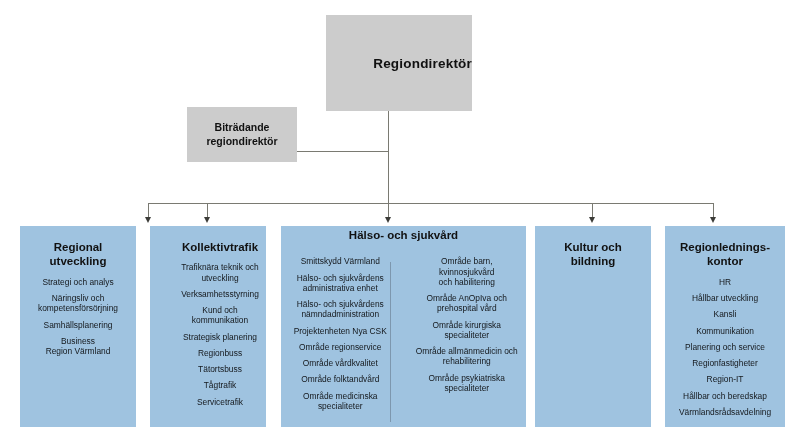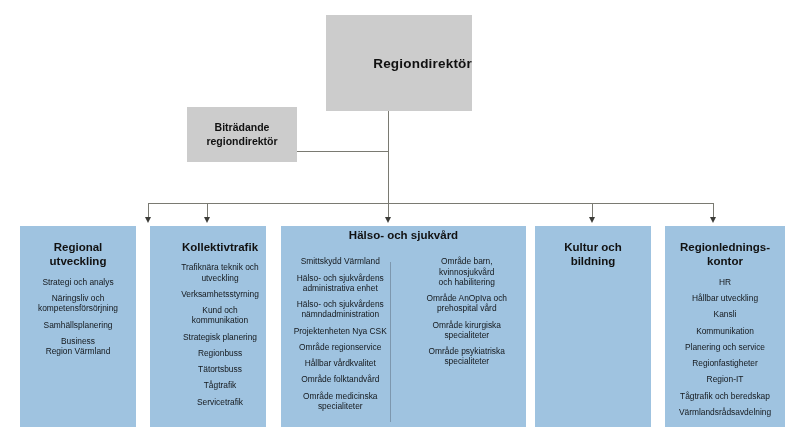--- a/index.html
+++ b/index.html
@@ -186,33 +186,35 @@
     <div class="split-cols">
       <div class="split-col left">
         <ul class="dept-list">
           <li>Smittskydd Värmland</li>
           <li>Hälso- och sjukvårdens
 administrativa enhet</li>
           <li>Hälso- och sjukvårdens
 nämndadministration</li>
           <li>Projektenheten Nya CSK</li>
           <li>Område regionservice</li>
-          <li>Hållbar vårdkvalitet</li>
+          <li>Område vårdkvalitet</li>
           <li>Område folktandvård</li>
           <li>Område medicinska
 specialiteter</li>
         </ul>
       </div>
       <div class="split-col right">
         <ul class="dept-list">
           <li>Område barn, kvinnosjukvård
 och habilitering</li>
           <li>Område AnOpIva och
 prehospital vård</li>
           <li>Område kirurgiska specialiteter</li>
+          <li>Område allmänmedicin och
+rehabilitering</li>
           <li>Område psykiatriska
 specialiteter</li>
 
         </ul>
       </div>
     </div>
   </div>
   <div class="col-divider"></div>
 
   <div class="dept-box" id="box-kultur" style="left:535px; width:116px;">
@@ -224,18 +226,18 @@
     <div class="dept-title">Regionlednings-
 kontor</div>
     <ul class="dept-list">
       <li>HR</li>
       <li>Hållbar utveckling</li>
       <li>Kansli</li>
       <li>Kommunikation</li>
       <li>Planering och service</li>
       <li>Regionfastigheter</li>
       <li>Region-IT</li>
-      <li>Tågtrafik och beredskap</li>
+      <li>Hållbar och beredskap</li>
       <li>Värmlandsrådsavdelning</li>
     </ul>
   </div>
 
 </div>
 
 </body></html>

